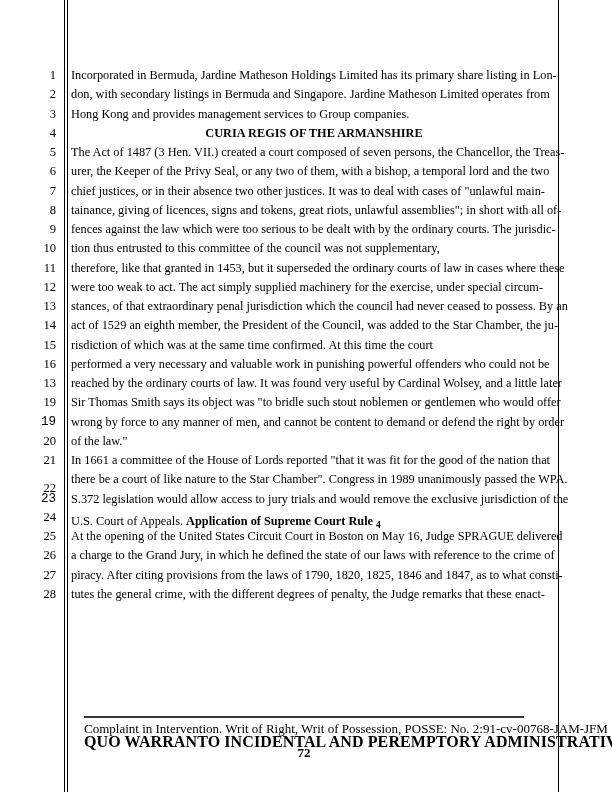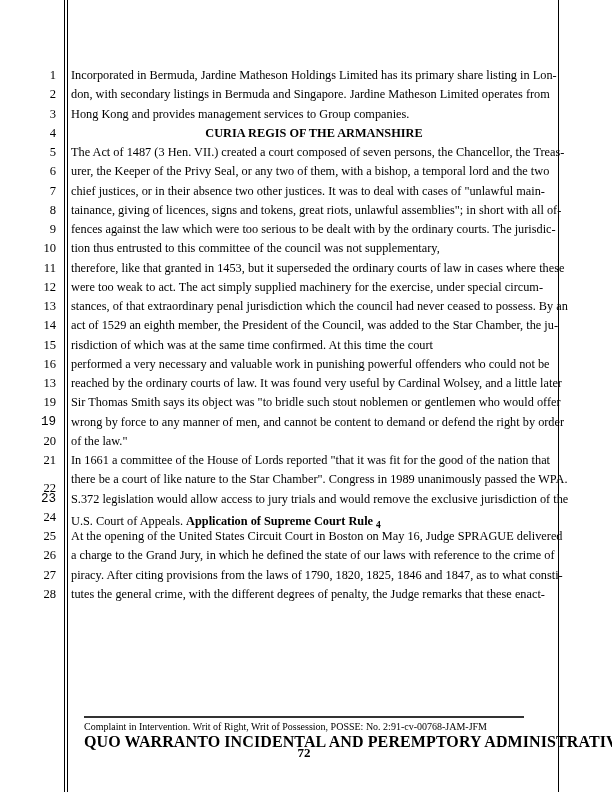--- a/index.html
+++ b/index.html
@@ -9,21 +9,21 @@
   .rule-left-2 { position:absolute; left:67px; top:0; width:1px; height:792px; background:#000; }
   .rule-right { position:absolute; left:558px; top:0; width:1px; height:792px; background:#000; }
   .line-nums { position:absolute; left:0; top:0; width:60px; }
   .ln { position:absolute; right:4px; width:40px; text-align:right; font-size:12.6px; line-height:14px; }
   .body-text { position:absolute; left:71px; top:0; width:486px; }
   .tl { position:absolute; left:0; white-space:nowrap; font-size:12.3px; line-height:14px; }
   .heading { font-weight:bold; left:0; width:486px; text-align:center; }
   .bold { font-weight:bold; }
   .sub { font-size:9.5px; font-weight:bold; vertical-align:-3px; margin-left:3px; }
   .footer-rule { position:absolute; left:84px; top:716px; width:440px; height:2px; background:#333; }
-  .footer-1 { position:absolute; left:84px; top:721px; font-size:10px; white-space:nowrap; }
+  .footer-1 { position:absolute; left:84px; top:721px; font-size:13px; white-space:nowrap; }
   .footer-2 { position:absolute; left:84px; top:733px; font-size:16px; font-weight:bold; white-space:nowrap; letter-spacing:0.1px; }
   .footer-page { position:absolute; left:84px; width:440px; top:745px; text-align:center; font-size:13px;font-weight:bold; }
 </style>
 </head>
 <body>
 
 <div class="rule-left-1"></div>
 <div class="rule-left-2"></div>
 <div class="rule-right"></div>
 

